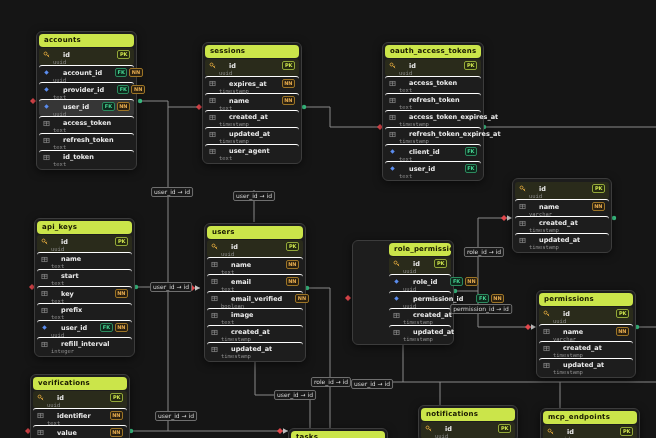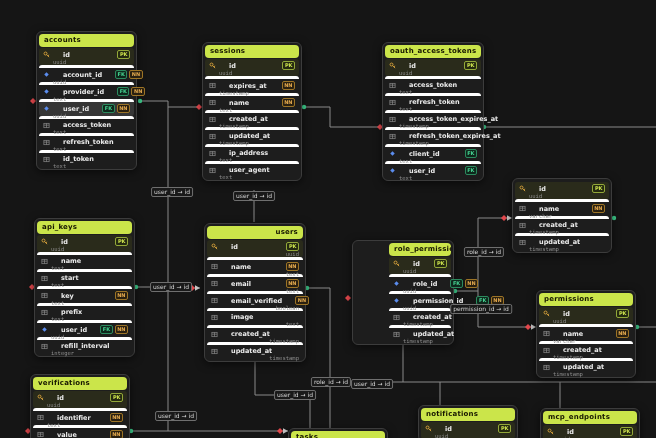--- a/index.html
+++ b/index.html
@@ -4,21 +4,21 @@
 <style>
   html,body{margin:0;padding:0;background:#0d0d0d}
   #canvas{position:relative;width:656px;height:438px;background:#151515;overflow:hidden;
           font-family:"DejaVu Sans",sans-serif}
   svg.edges{position:absolute;left:0;top:0;z-index:1}
   .tbl{position:absolute;z-index:2;background:#1d1d1d;border:1px solid #3c3c3c;border-radius:6px;
        padding:2px;box-sizing:border-box;box-shadow:0 2px 8px rgba(0,0,0,.55)}
   .hdr{background:#cbe54a;color:#171700;font-size:7px;font-weight:bold;height:13px;line-height:13px;
        padding:0 5px;border-radius:4px;letter-spacing:.2px;white-space:nowrap;overflow:hidden}
   .rows{margin-top:1px}
-  .row{height:17px;box-sizing:border-box;padding:2px 4px 0 4px;border-top:3px solid #ffffff;border-radius:3px}
+  .row{height:17px;box-sizing:border-box;padding:2px 4px 0 4px;border-top:1px solid #ffffff;border-radius:3px}
   .row:first-child{border-top:none}
   .row.pk{background:#2a2b1b;border-top:none}
   .row.hl{background:#363636}
   .l1{display:flex;align-items:center;gap:13px}
   .fname{font-size:6.5px;color:#ebebeb;font-weight:600;white-space:nowrap}
   .badges{margin-left:auto;display:flex;gap:2px}
   .badge{font-size:5px;font-weight:bold;line-height:7px;padding:0 1.5px;border-radius:2px;border:1px solid}
   .badge-PK{color:#cde24e;border-color:#93a839;background:#252a10}
   .badge-FK{color:#46d392;border-color:#2c8a5e;background:#0e281c}
   .badge-NN{color:#e3a94e;border-color:#9c7426;background:#2a2010}
@@ -254,33 +254,20 @@
           <div class="ftype">timestamp</div>
         </div>
         <div class="row">
           <div class="l1">
             <span style="display: flex;">
               <svg class="icon" viewBox="0 0 8 8">
                 <rect x="1" y="1.5" width="6" height="5" fill="none" stroke="#8a8a8a" stroke-width="0.8"></rect>
                 <path d="M1 3.6h6M4 1.5v5" stroke="#8a8a8a" stroke-width="0.8"></path>
               </svg>
             </span>
-            <span class="fname">ip_address</span>
-            <span class="badges"></span>
-          </div>
-          <div class="ftype">text</div>
-        </div>
-        <div class="row">
-          <div class="l1">
-            <span style="display: flex;">
-              <svg class="icon" viewBox="0 0 8 8">
-                <rect x="1" y="1.5" width="6" height="5" fill="none" stroke="#8a8a8a" stroke-width="0.8"></rect>
-                <path d="M1 3.6h6M4 1.5v5" stroke="#8a8a8a" stroke-width="0.8"></path>
-              </svg>
-            </span>
             <span class="fname">user_agent</span>
             <span class="badges"></span>
           </div>
           <div class="ftype">text</div>
         </div>
       </div>
     </div>
     <div class="tbl" style="left: 382px; top: 42px; width: 102px;">
       <div class="hdr">oauth_access_tokens</div>
       <div class="rows">
@@ -536,21 +523,21 @@
                 <path d="M1 3.6h6M4 1.5v5" stroke="#8a8a8a" stroke-width="0.8"></path>
               </svg>
             </span>
             <span class="fname">refill_interval</span>
             <span class="badges"></span>
           </div>
           <div class="ftype">integer</div>
         </div>
       </div>
     </div>
-    <div class="tbl" style="left: 204px; top: 223px; width: 102px; text-align: right;">
+    <div class="tbl" style="left: 204px; top: 223px; width: 102px;">
       <div class="hdr">users</div>
       <div class="rows">
         <div class="row pk">
           <div class="l1">
             <span style="display: flex;">
               <svg class="icon" viewBox="0 0 8 8">
                 <circle cx="2.9" cy="2.9" r="1.7" fill="none" stroke="#dfa73d" stroke-width="1"></circle>
                 <path d="M4.1 4.1L7 7M5.6 5.6L7 4.3" stroke="#dfa73d" stroke-width="1" fill="none"></path>
               </svg>
             </span>

